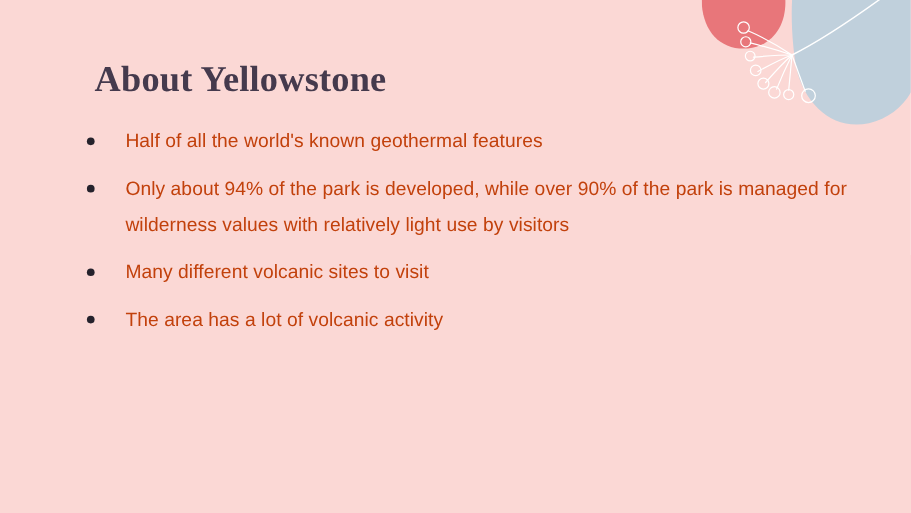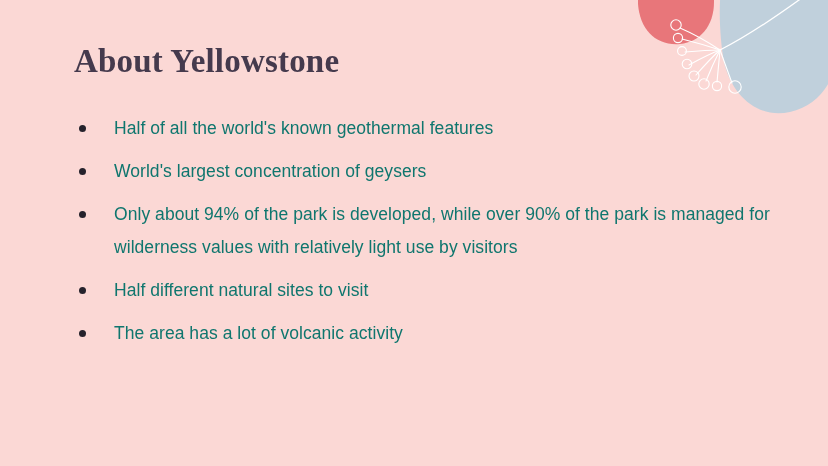--- a/index.html
+++ b/index.html
@@ -33,21 +33,21 @@
     display: block;
     width: 190px;
     height: 135px;
   }
 
   
   #slide-title {
     position: absolute;
     left: 74px;
     top: 43px;
-    margin: 0;
+    margin: 12px;
     font-family: "Liberation Serif", "DejaVu Serif", serif;
     font-weight: bold;
     font-size: 33px;
     letter-spacing: 0.2px;
     color: #453a4d;
     line-height: 1.15;
     white-space: nowrap;
   }
 
   
@@ -59,21 +59,21 @@
     margin: 0;
     padding: 0;
     list-style: none;
   }
   .bullet-item {
     position: relative;
     padding-left: 40px;
     margin-bottom: 10px;
     font-size: 17.5px;
     line-height: 33px;
-    color: #0f766e;
+    color: #c2410c;
     letter-spacing: 0.05px;
   }
   .bullet-item.muted {
     color: #6b6475;
   }
   .bullet-dot {
     position: absolute;
     left: 5px;
     top: 13px;
     width: 7px;
@@ -136,29 +136,25 @@
 
   <h1 id="slide-title">About Yellowstone</h1>
 
   <ul id="bullet-list">
     <li class="bullet-item">
       <span class="bullet-dot"></span>
       <span class="bullet-text">Half of all the world's known geothermal features</span>
     </li>
     <li class="bullet-item">
       <span class="bullet-dot"></span>
-      <span class="bullet-text">World's largest concentration of geysers</span>
-    </li>
-    <li class="bullet-item">
-      <span class="bullet-dot"></span>
       <span class="bullet-text">Only about 94% of the park is developed, while over 90% of the park is managed for wilderness values with relatively light use by visitors</span>
     </li>
     <li class="bullet-item">
       <span class="bullet-dot"></span>
-      <span class="bullet-text">Half different natural sites to visit</span>
+      <span class="bullet-text">Many different volcanic sites to visit</span>
     </li>
     <li class="bullet-item">
       <span class="bullet-dot"></span>
       <span class="bullet-text">The area has a lot of volcanic activity</span>
     </li>
   </ul>
 
 </div>
 
 </body></html>

